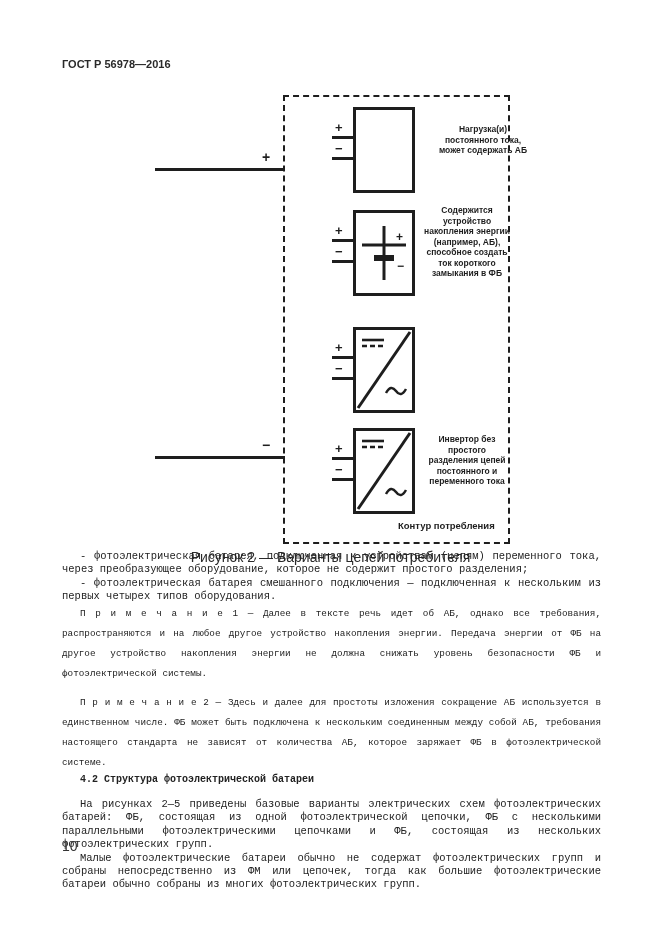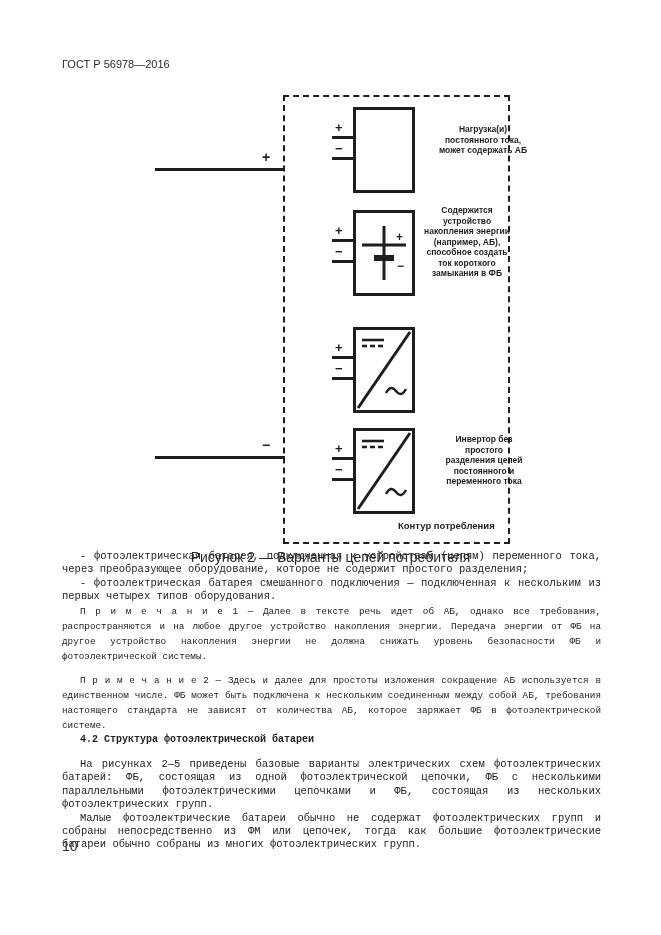--- a/index.html
+++ b/index.html
@@ -7,21 +7,21 @@
     position:relative;
     width:661px;height:935px;
     background:#ffffff;
     font-family:"Liberation Sans", sans-serif;
     color:#222;
     overflow:hidden;
     margin:0 auto;
   }
   .doc-header{
     position:absolute;left:62px;top:58px;
-    font-size:11px;font-weight:normal;color:#2a2a2a;
+    font-size:11px;font-weight:bold;color:#2a2a2a;
   }
   
   .figure{position:absolute;left:0;top:0;width:661px;height:575px;}
   .boundary{
     position:absolute;left:283px;top:95px;width:223px;height:445px;
     border:2px dashed #1e1e1e;
   }
   .hline{position:absolute;height:3px;background:#1e1e1e;}
   .feed-plus{left:155px;top:168px;width:130px;}
   .feed-minus{left:155px;top:456px;width:130px;}
@@ -50,21 +50,21 @@
     text-align:center;font-size:14px;color:#2a2a2a;
   }
   svg{display:block;}
   
   .body-text{
     position:absolute;left:62px;top:550px;width:539px;
     font-size:10.5px;line-height:13.4px;text-align:justify;color:#222;font-family:Liberation Mono, monospace;
   }
   .body-text p{margin:0;text-indent:18px;}
   .note{
-    margin-top:10px;font-size:9.3px;line-height:15px;text-indent:25px;
+    margin-top:10px;font-size:9.3px;line-height:20px;text-indent:25px;
   }
   .note + .note{margin-top:9px;}
   .section-heading{
     margin:15px 0 0 18px;font-weight:bold;font-size:10px;text-indent:0;
   }
   .para-group{margin-top:12px;}
   .page-number{
     position:absolute;left:62px;top:838px;font-size:14px;color:#333;
   }
 </style>
@@ -128,21 +128,21 @@
     <div class="unit-box" style="top:428px;">
       <svg width="56" height="80" viewBox="0 0 56 80">
         <path d="M2 78 L 54 2" stroke="#1e1e1e" stroke-width="3" fill="none"></path>
         <g>
           <path d="M6 10 H 28" stroke="#1e1e1e" stroke-width="2.6" fill="none"></path>
           <path d="M6 16 H 28" stroke="#1e1e1e" stroke-width="2.6" fill="none" stroke-dasharray="5 3"></path>
         </g>
         <path d="M30 63 q 5 -9 10 -2 q 5 7 10 -2" stroke="#1e1e1e" stroke-width="2.5" fill="none"></path>
       </svg>
     </div>
-    <div class="unit-label" style="top:434px;margin-left:17px;">Инвертор без простого разделения цепей постоянного и переменного тока</div>
+    <div class="unit-label" style="top:434px;">Инвертор без простого разделения цепей постоянного и переменного тока</div>
 
     <div class="zone-label">Контур потребления</div>
     <div class="fig-caption">Рисунок 2 — Варианты цепей потребителя</div>
   </div>
 
   <div class="body-text">
     <p>- фотоэлектрическая батарея, подключенная к устройствам (цепям) переменного тока, через преобразующее оборудование, которое не содержит простого разделения;</p>
     <p>- фотоэлектрическая батарея смешанного подключения — подключенная к нескольким из первых четырех типов оборудования.</p>
 
     <p class="note"><span>П р и м е ч а н и е  1</span><span> — Далее в тексте речь идет об АБ, однако все требования, распространяются и на любое другое устройство накопления энергии. Передача энергии от ФБ на другое устройство накопления энергии не должна снижать уровень безопасности ФБ и фотоэлектрической системы.</span></p>

